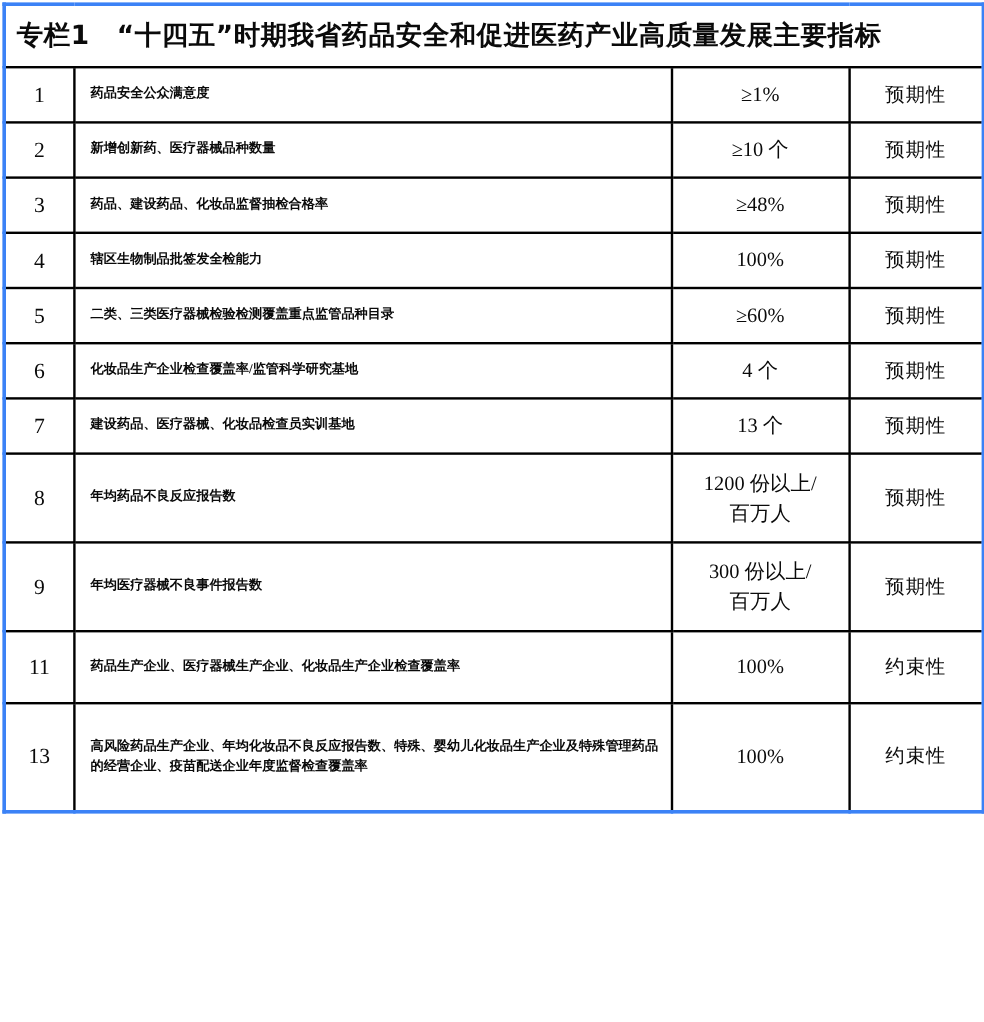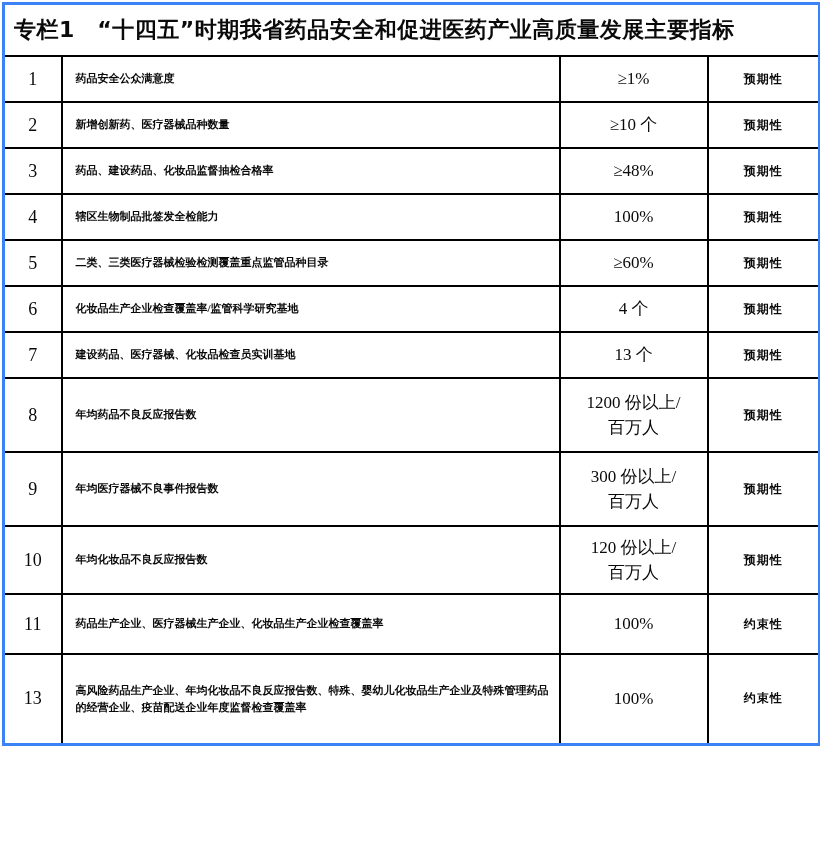--- a/index.html
+++ b/index.html
@@ -53,22 +53,22 @@
     text-align: left;
     padding: 6px 8px 6px 13px;
     line-height: 1.55;
   }
   td.target {
     font-size: 17px;
     white-space: pre-line;
     line-height: 1.5;
   }
   td.attr {
-    font-weight: bold;
-    font-size: 12px;
+    font-weight: normal;
+    font-size: 16px;
     letter-spacing: 1px;
   }
 </style>
 </head>
 <body>
 
 <table class="panel">
   <colgroup>
     <col style="width:58px">
     <col style="width:498px">
@@ -128,27 +128,20 @@
 百万人</td>
       <td class="attr">预期性</td>
     </tr>
     <tr style="height:74px">
       <td class="num">9</td>
       <td class="name">年均医疗器械不良事件报告数</td>
       <td class="target">300 份以上/
 百万人</td>
       <td class="attr">预期性</td>
     </tr>
-    <tr style="height:68px">
-      <td class="num">10</td>
-      <td class="name">年均化妆品不良反应报告数</td>
-      <td class="target">120 份以上/
-百万人</td>
-      <td class="attr">预期性</td>
-    </tr>
     <tr style="height:60px">
       <td class="num">11</td>
       <td class="name">药品生产企业、医疗器械生产企业、化妆品生产企业检查覆盖率</td>
       <td class="target">100%</td>
       <td class="attr">约束性</td>
     </tr>
     <tr style="height:90px">
       <td class="num">13</td>
       <td class="name">高风险药品生产企业、年均化妆品不良反应报告数、特殊、婴幼儿化妆品生产企业及特殊管理药品的经营企业、疫苗配送企业年度监督检查覆盖率</td>
       <td class="target">100%</td>

